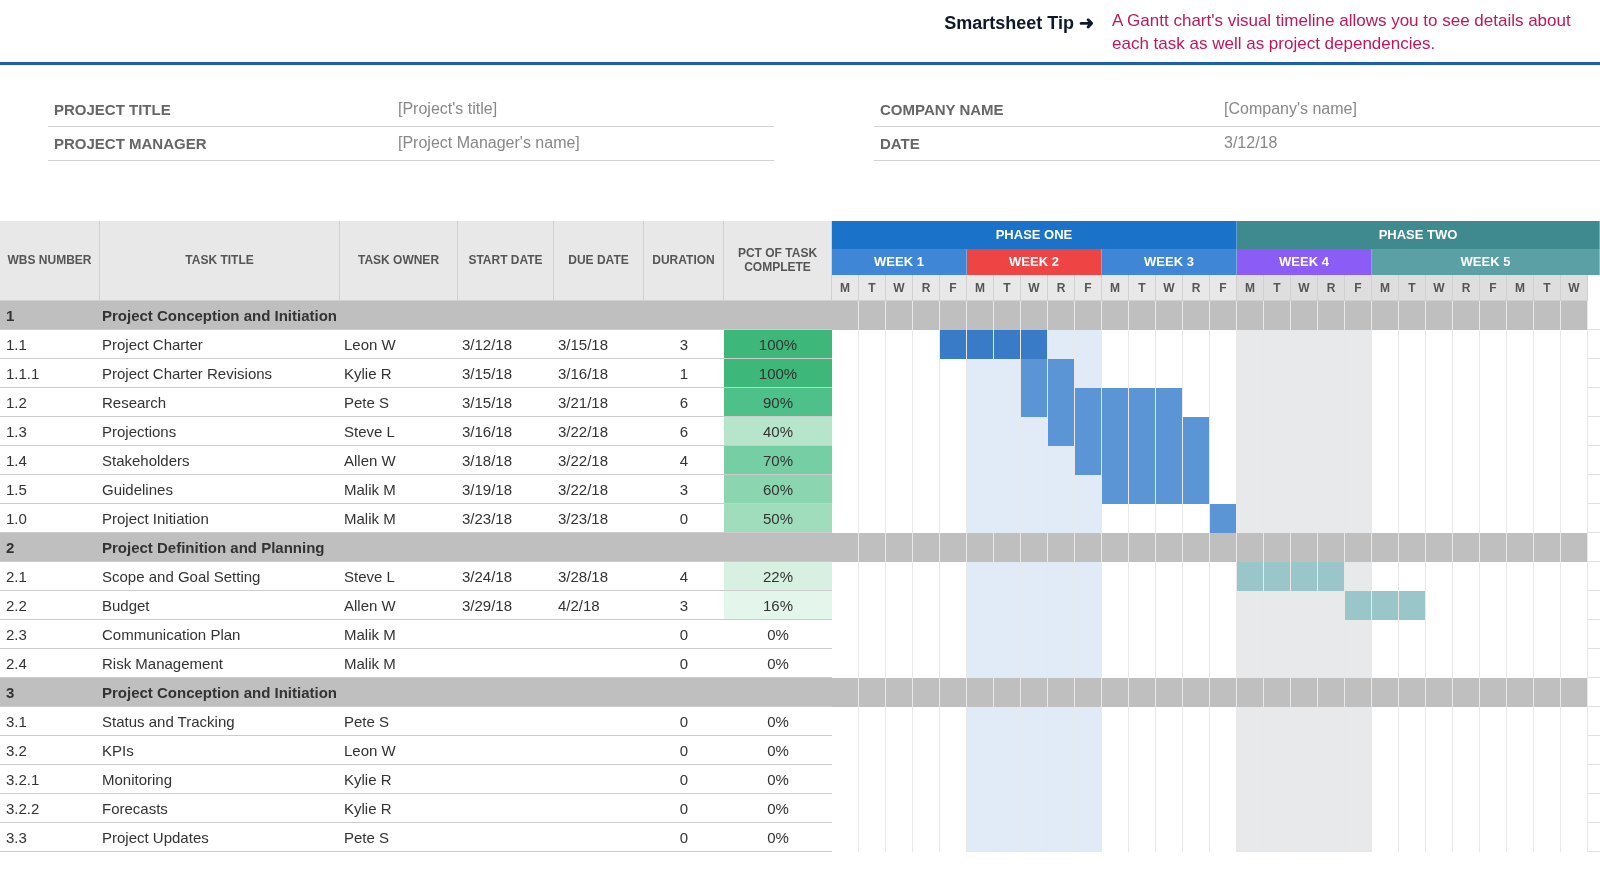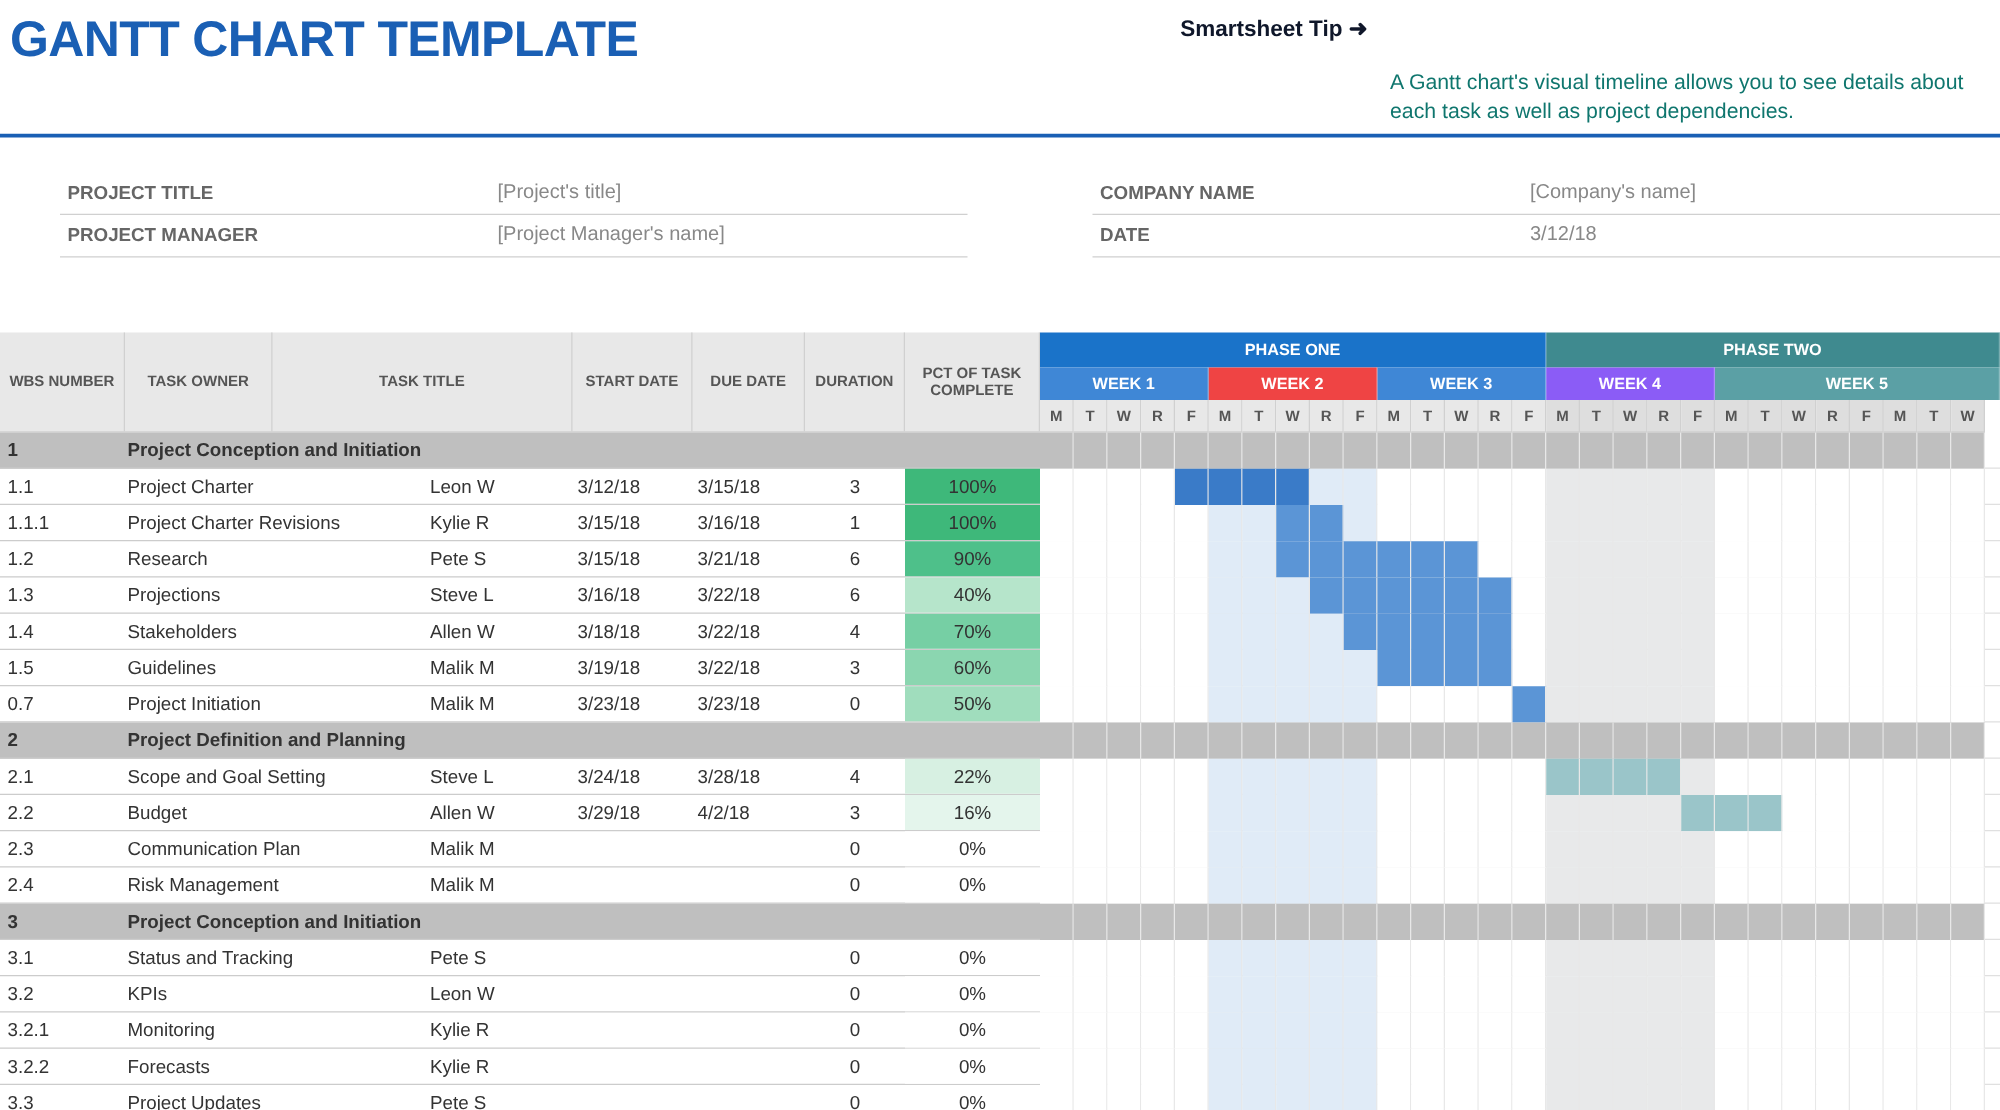--- a/index.html
+++ b/index.html
@@ -30,25 +30,24 @@
   gap: 18px;
 }
 .tip-link {
   color: #0f172a;
   font-weight: 700;
   font-size: 18px;
   white-space: nowrap;
   padding-top: 2px;
 }
 .tip-text {
-  color: #0f766e;
+  color: #be185d;
   font-size: 17px;
   max-width: 480px;
   line-height: 1.35;
-  margin-top: 45px;
 }
 .info-section {
   display: flex;
   gap: 0;
   padding-top: 28px;
   padding-left: 48px;
 }
 .info-left, .info-right { flex: 1; }
 .info-right { margin-left: 100px; }
 .info-row {
@@ -178,21 +177,20 @@
 .tl-cell.shade { background: #e0ebf7; }
 .tl-cell.shade-grey { background: #e8e9ea; }
 .tl-cell.bar { background: #5b95d6; }
 .tl-cell.bar-dark { background: #3a7bc8; }
 .tl-cell.bar-teal { background: #9ac5c9; }
 </style>
 </head>
 <body>
 
 <div class="header">
-  <div class="header-title">GANTT CHART TEMPLATE</div>
   <div class="header-tip">
     <div class="tip-link">Smartsheet Tip ➜</div>
     <div class="tip-text">A Gantt chart's visual timeline allows you to see details about each task as well as project dependencies.</div>
   </div>
 </div>
 
 <div class="info-section">
   <div class="info-left">
     <div class="info-row">
       <div class="info-label">PROJECT TITLE</div>
@@ -215,22 +213,22 @@
   </div>
 </div>
 
 <div class="spacer"></div>
 
 <div class="grid-wrap">
 
   <div class="grid-left">
     <div class="left-head-row">
       <div class="left-head-cell col-wbs">WBS NUMBER</div>
+      <div class="left-head-cell col-title">TASK TITLE</div>
       <div class="left-head-cell col-owner">TASK OWNER</div>
-      <div class="left-head-cell col-title">TASK TITLE</div>
       <div class="left-head-cell col-start">START DATE</div>
       <div class="left-head-cell col-due">DUE DATE</div>
       <div class="left-head-cell col-dur">DURATION</div>
       <div class="left-head-cell col-pct">PCT OF TASK COMPLETE</div>
     </div>
     <div id="left-body">
         <div class="body-row section">
           <div class="body-cell col-wbs">1</div>
           <div class="body-cell col-title">Project Conception and Initiation</div>
           <div class="body-cell col-owner"></div>
@@ -287,21 +285,21 @@
         <div class="body-row">
           <div class="body-cell col-wbs">1.5</div>
           <div class="body-cell col-title">Guidelines</div>
           <div class="body-cell col-owner">Malik M</div>
           <div class="body-cell col-start">3/19/18</div>
           <div class="body-cell col-due">3/22/18</div>
           <div class="body-cell col-dur">3</div>
           <div class="body-cell col-pct pct-60">60%</div>
         </div>
         <div class="body-row">
-          <div class="body-cell col-wbs">0.7</div>
+          <div class="body-cell col-wbs">1.0</div>
           <div class="body-cell col-title">Project Initiation</div>
           <div class="body-cell col-owner">Malik M</div>
           <div class="body-cell col-start">3/23/18</div>
           <div class="body-cell col-due">3/23/18</div>
           <div class="body-cell col-dur">0</div>
           <div class="body-cell col-pct pct-50">50%</div>
         </div>
         <div class="body-row section">
           <div class="body-cell col-wbs">2</div>
           <div class="body-cell col-title">Project Definition and Planning</div>

